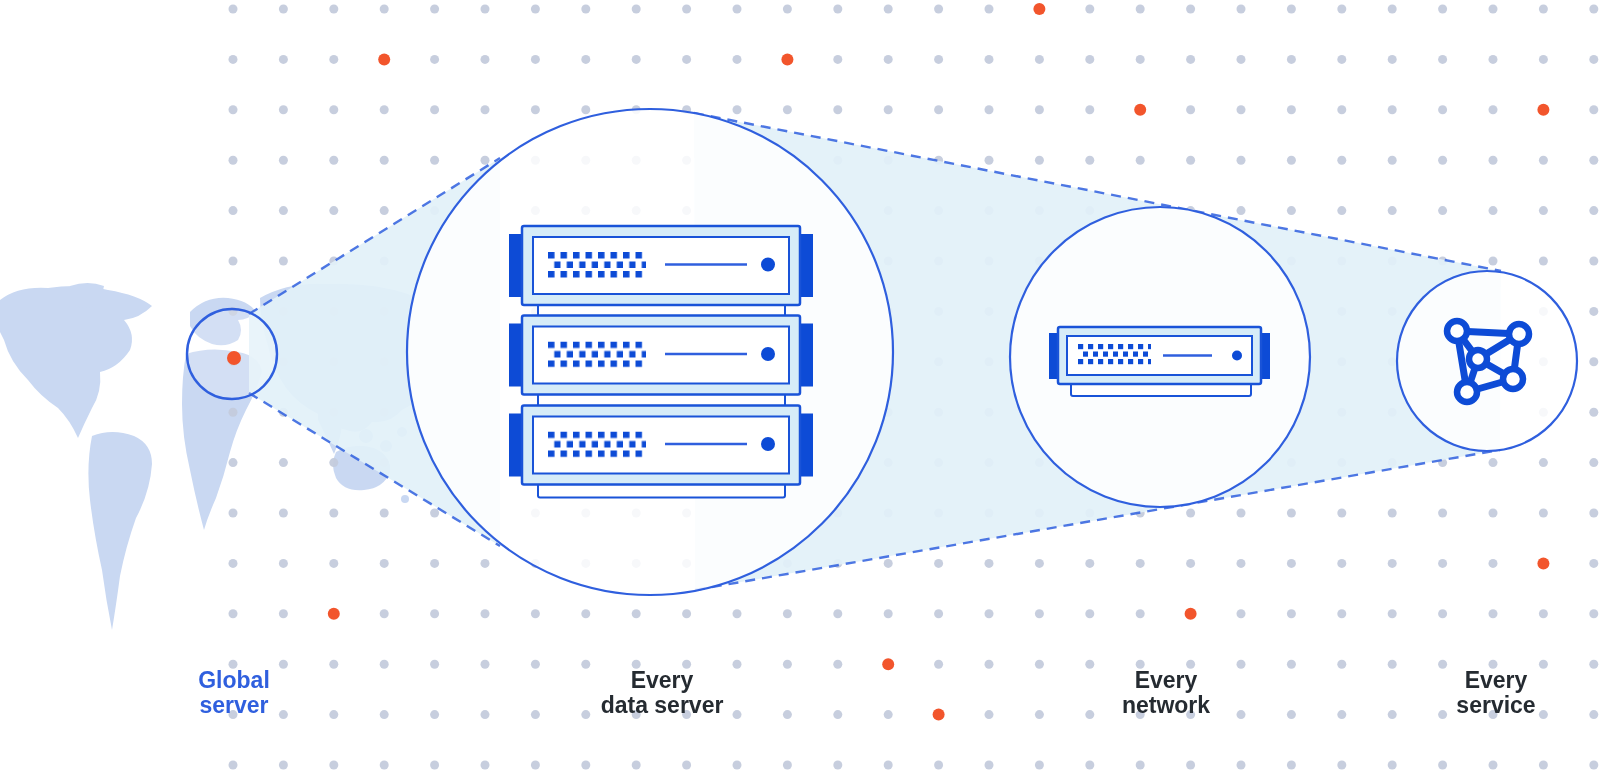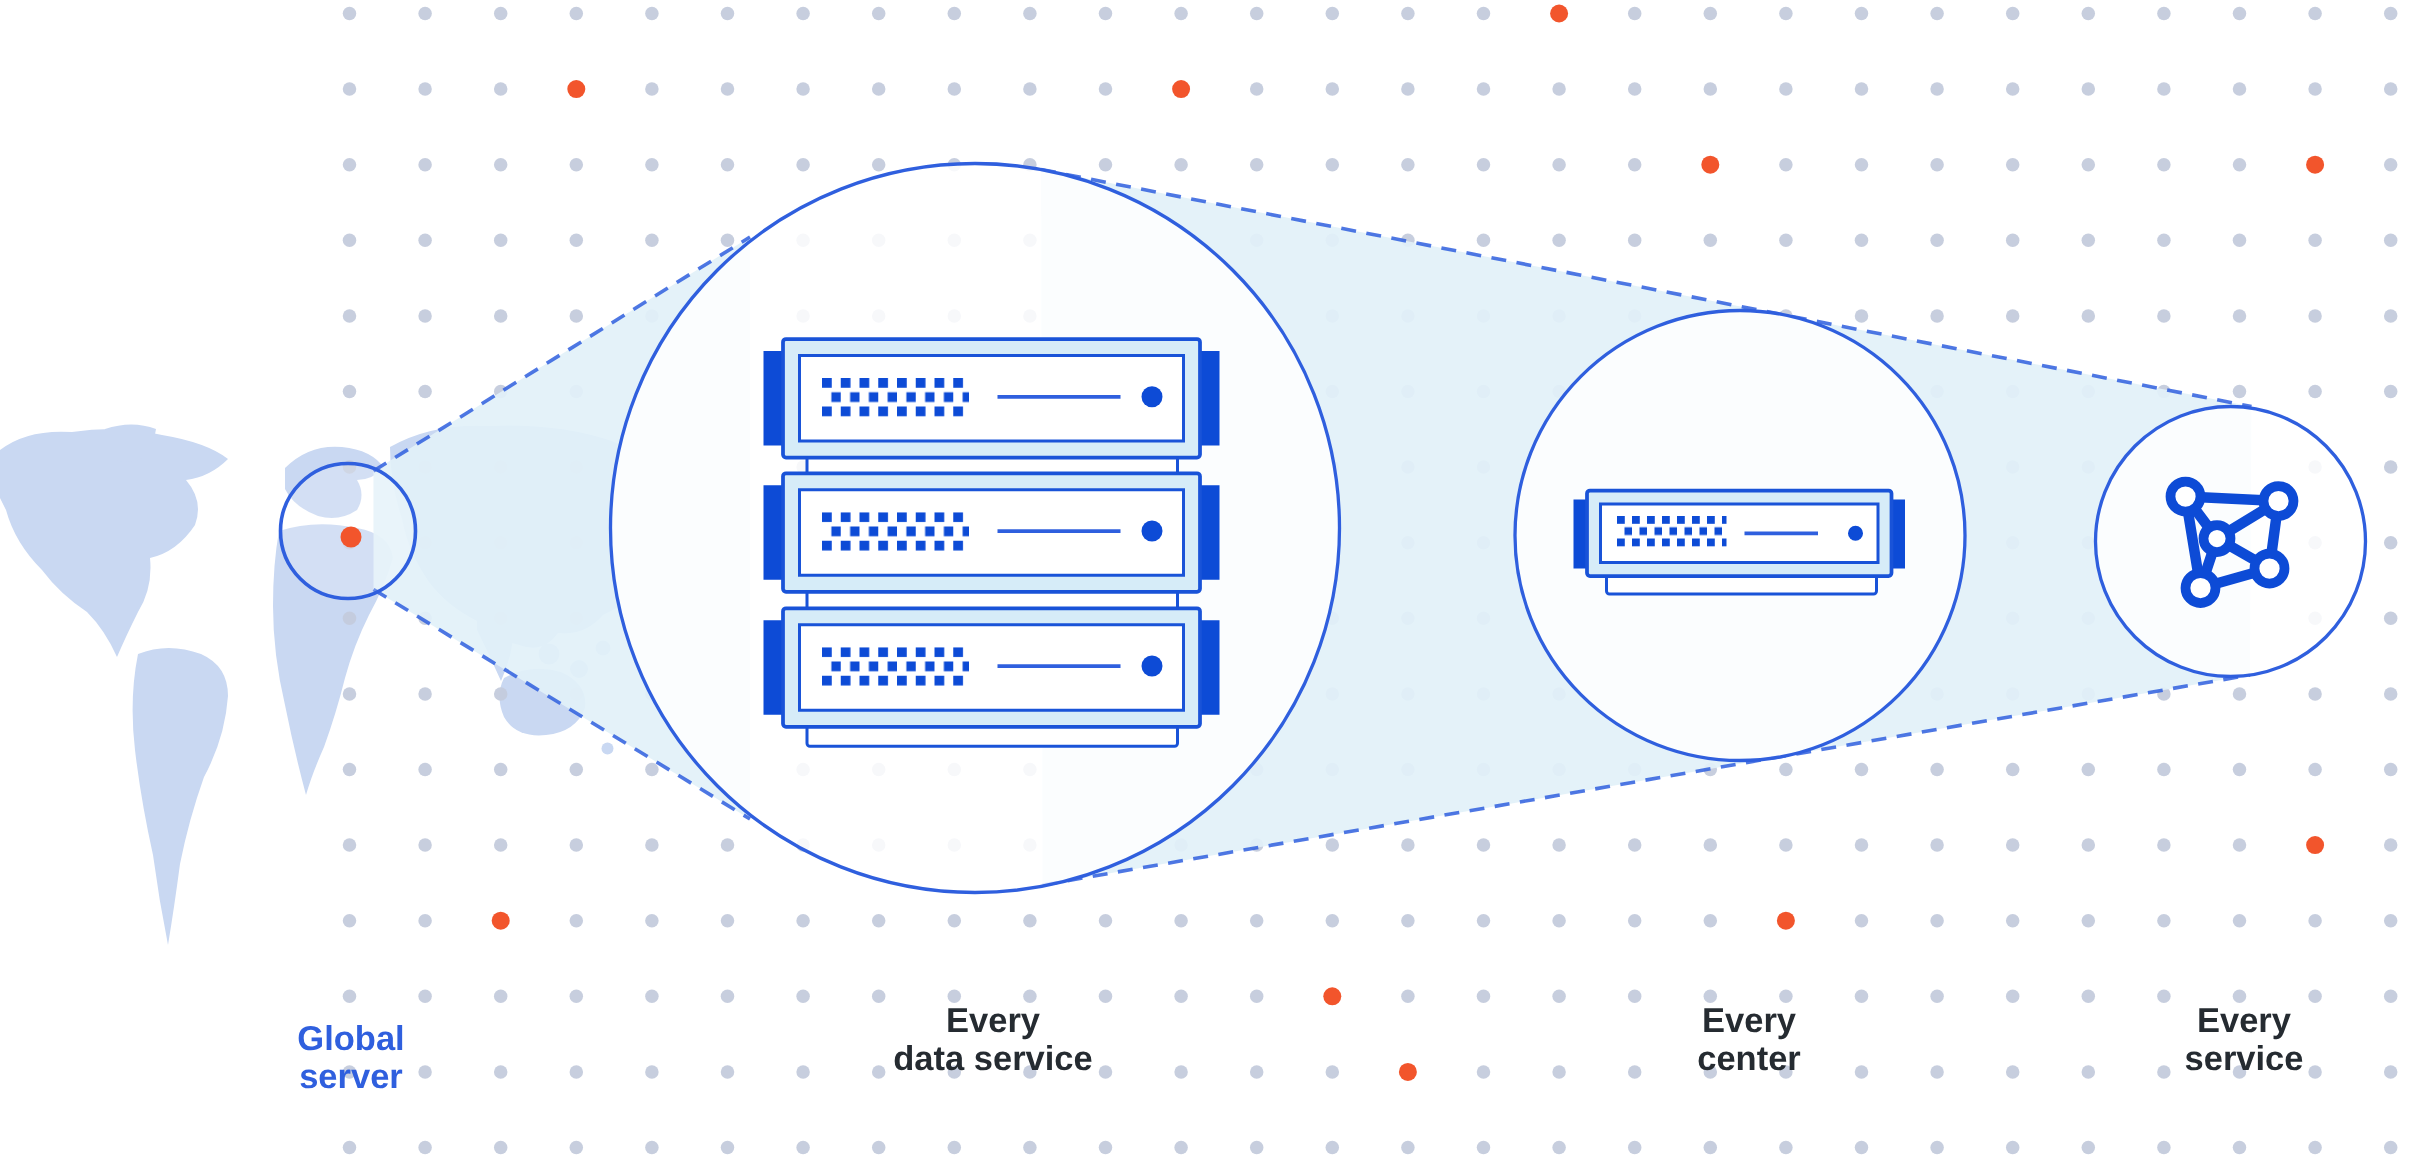--- a/index.html
+++ b/index.html
@@ -17,21 +17,21 @@
   #stage{
     position:relative;width:1620px;height:782px;background:#fff;overflow:hidden;
     font-family:"Liberation Sans", sans-serif;
   }
   #art{position:absolute;left:0;top:0;}
   .label{
     position:absolute;top:668px;transform:translateX(-50%);
     text-align:center;font-size:23px;font-weight:700;line-height:25px;
     color:var(--text-dark);white-space:nowrap;
   }
-  .label.blue{color:var(--accent-blue);margin-top:12px;}
+  .label.blue{color:var(--accent-blue);}
   .dashed{stroke:var(--accent-blue);stroke-width:2.4;stroke-dasharray:10 7;fill:none;opacity:.85;}
   .circle-lens{fill:rgba(255,255,255,0.85);stroke:var(--accent-blue);stroke-width:2.2;}
   .srv-body{fill:var(--server-fill);stroke:var(--server-border);stroke-width:2.5;}
   .srv-inner{fill:#fff;stroke:var(--server-border);stroke-width:2;}
   .srv-ped{fill:#fff;stroke:var(--server-border);stroke-width:2;}
   .srv-tab{fill:var(--deep-blue);}
   .srv-line{stroke:var(--accent-blue);stroke-width:2.5;}
   .srv-dot{fill:var(--deep-blue);}
   .net-edge{stroke:var(--deep-blue);stroke-width:7;stroke-linecap:round;}
   .net-node{fill:#fff;stroke:var(--deep-blue);stroke-width:6.5;}
@@ -581,24 +581,24 @@
       <circle class="net-node" cx="1478" cy="359" r="9"></circle>
     </g>
   </svg>
 
   <div class="label blue" style="left:234px;">
     <div>Global</div>
     <div>server</div>
   </div>
   <div class="label" style="left:662px;">
     <div>Every</div>
-    <div>data service</div>
+    <div>data server</div>
   </div>
   <div class="label" style="left:1166px;">
     <div>Every</div>
-    <div>center</div>
+    <div>network</div>
   </div>
   <div class="label" style="left:1496px;">
     <div>Every</div>
     <div>service</div>
   </div>
 
 </div>
 
 </body></html>

